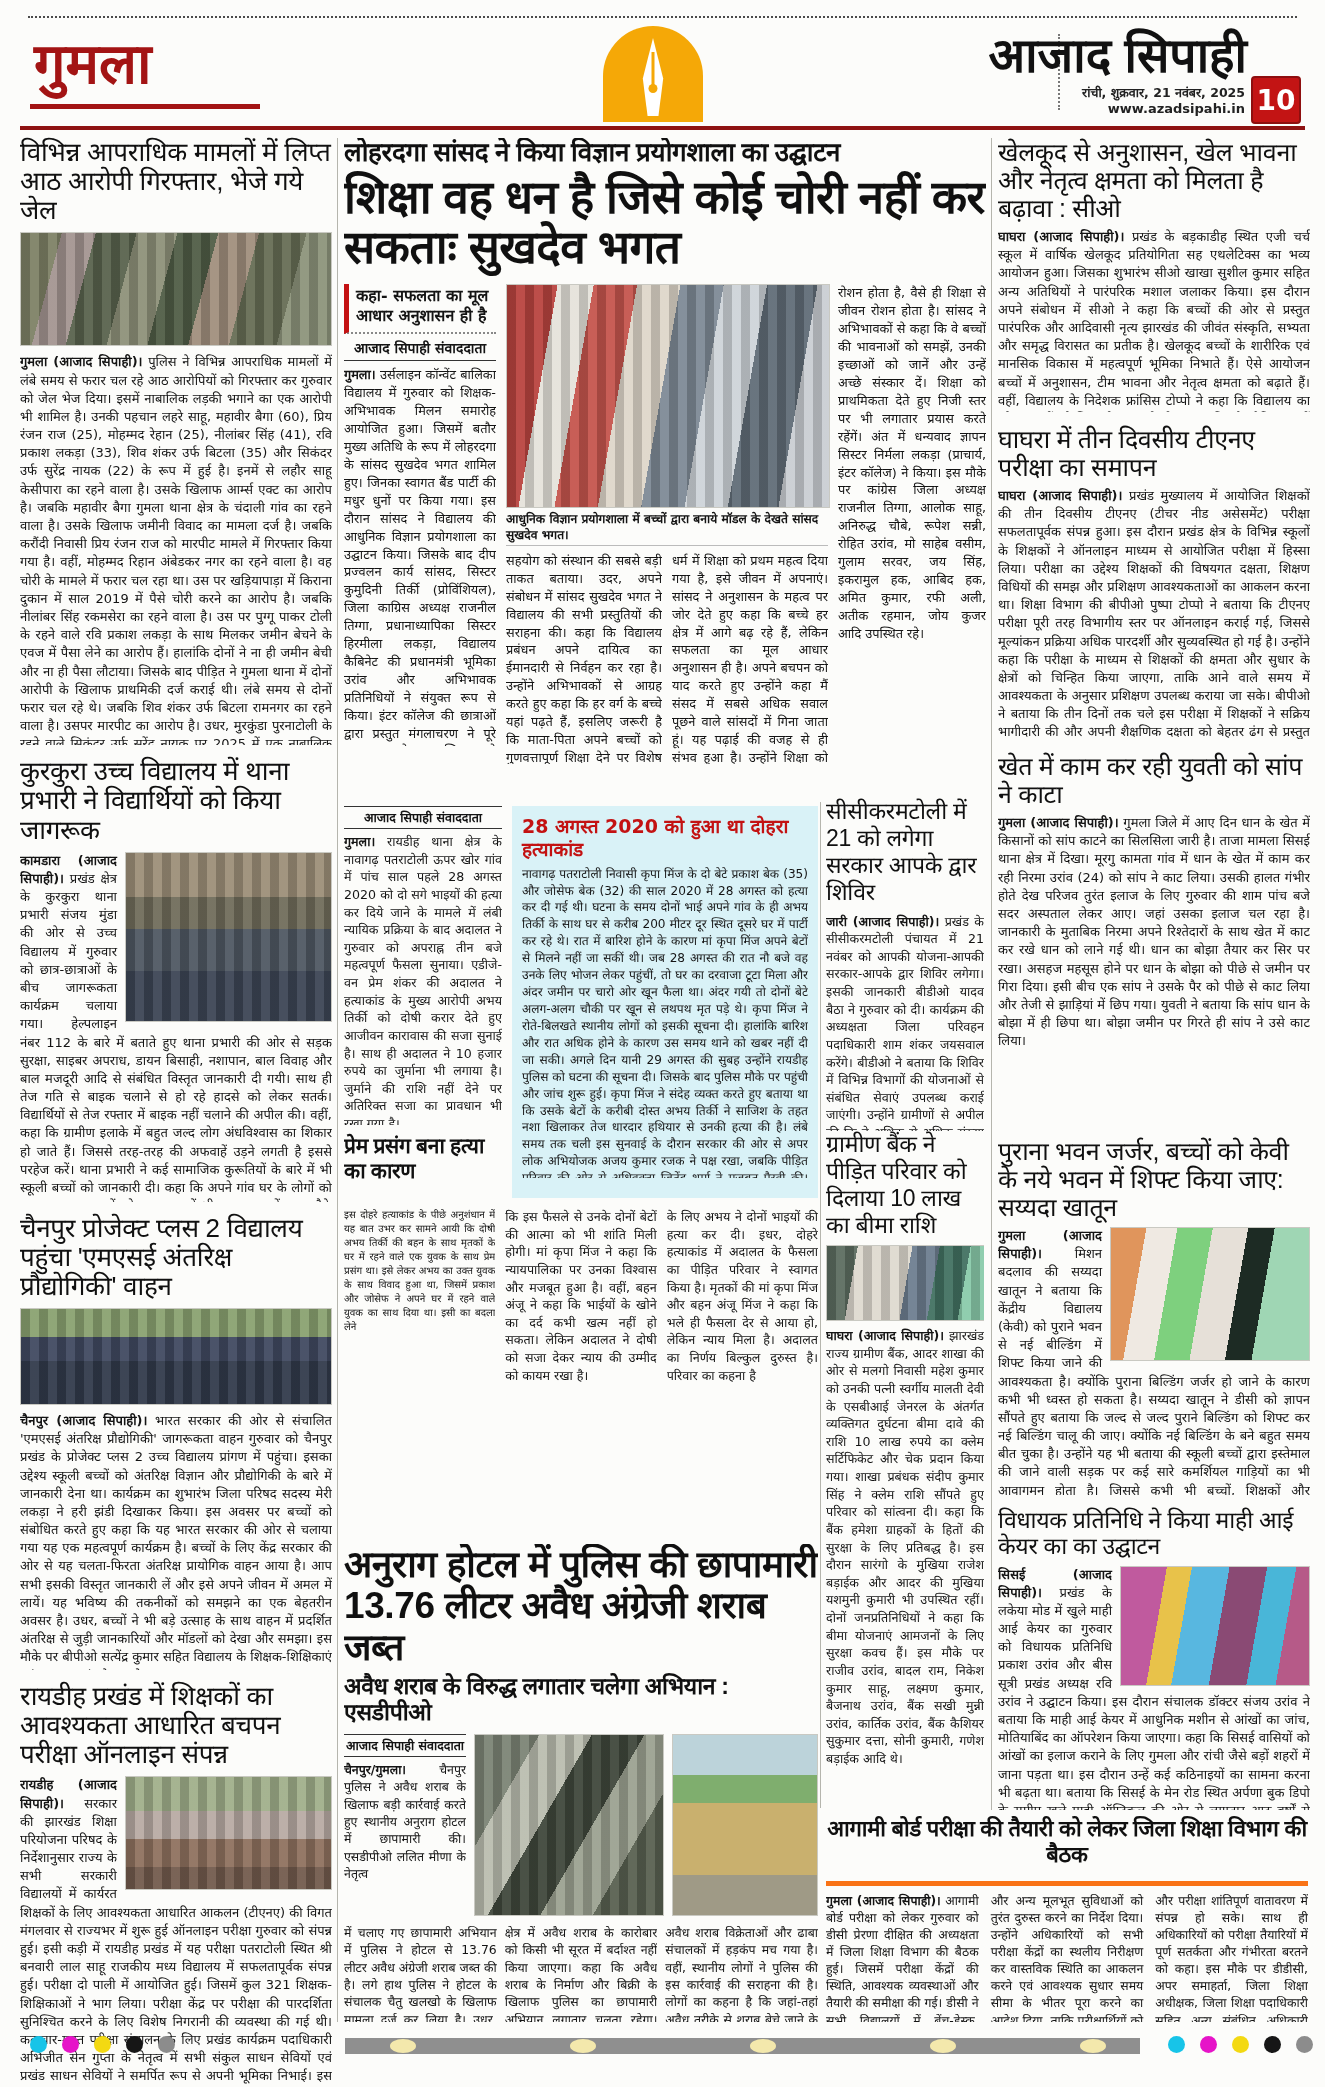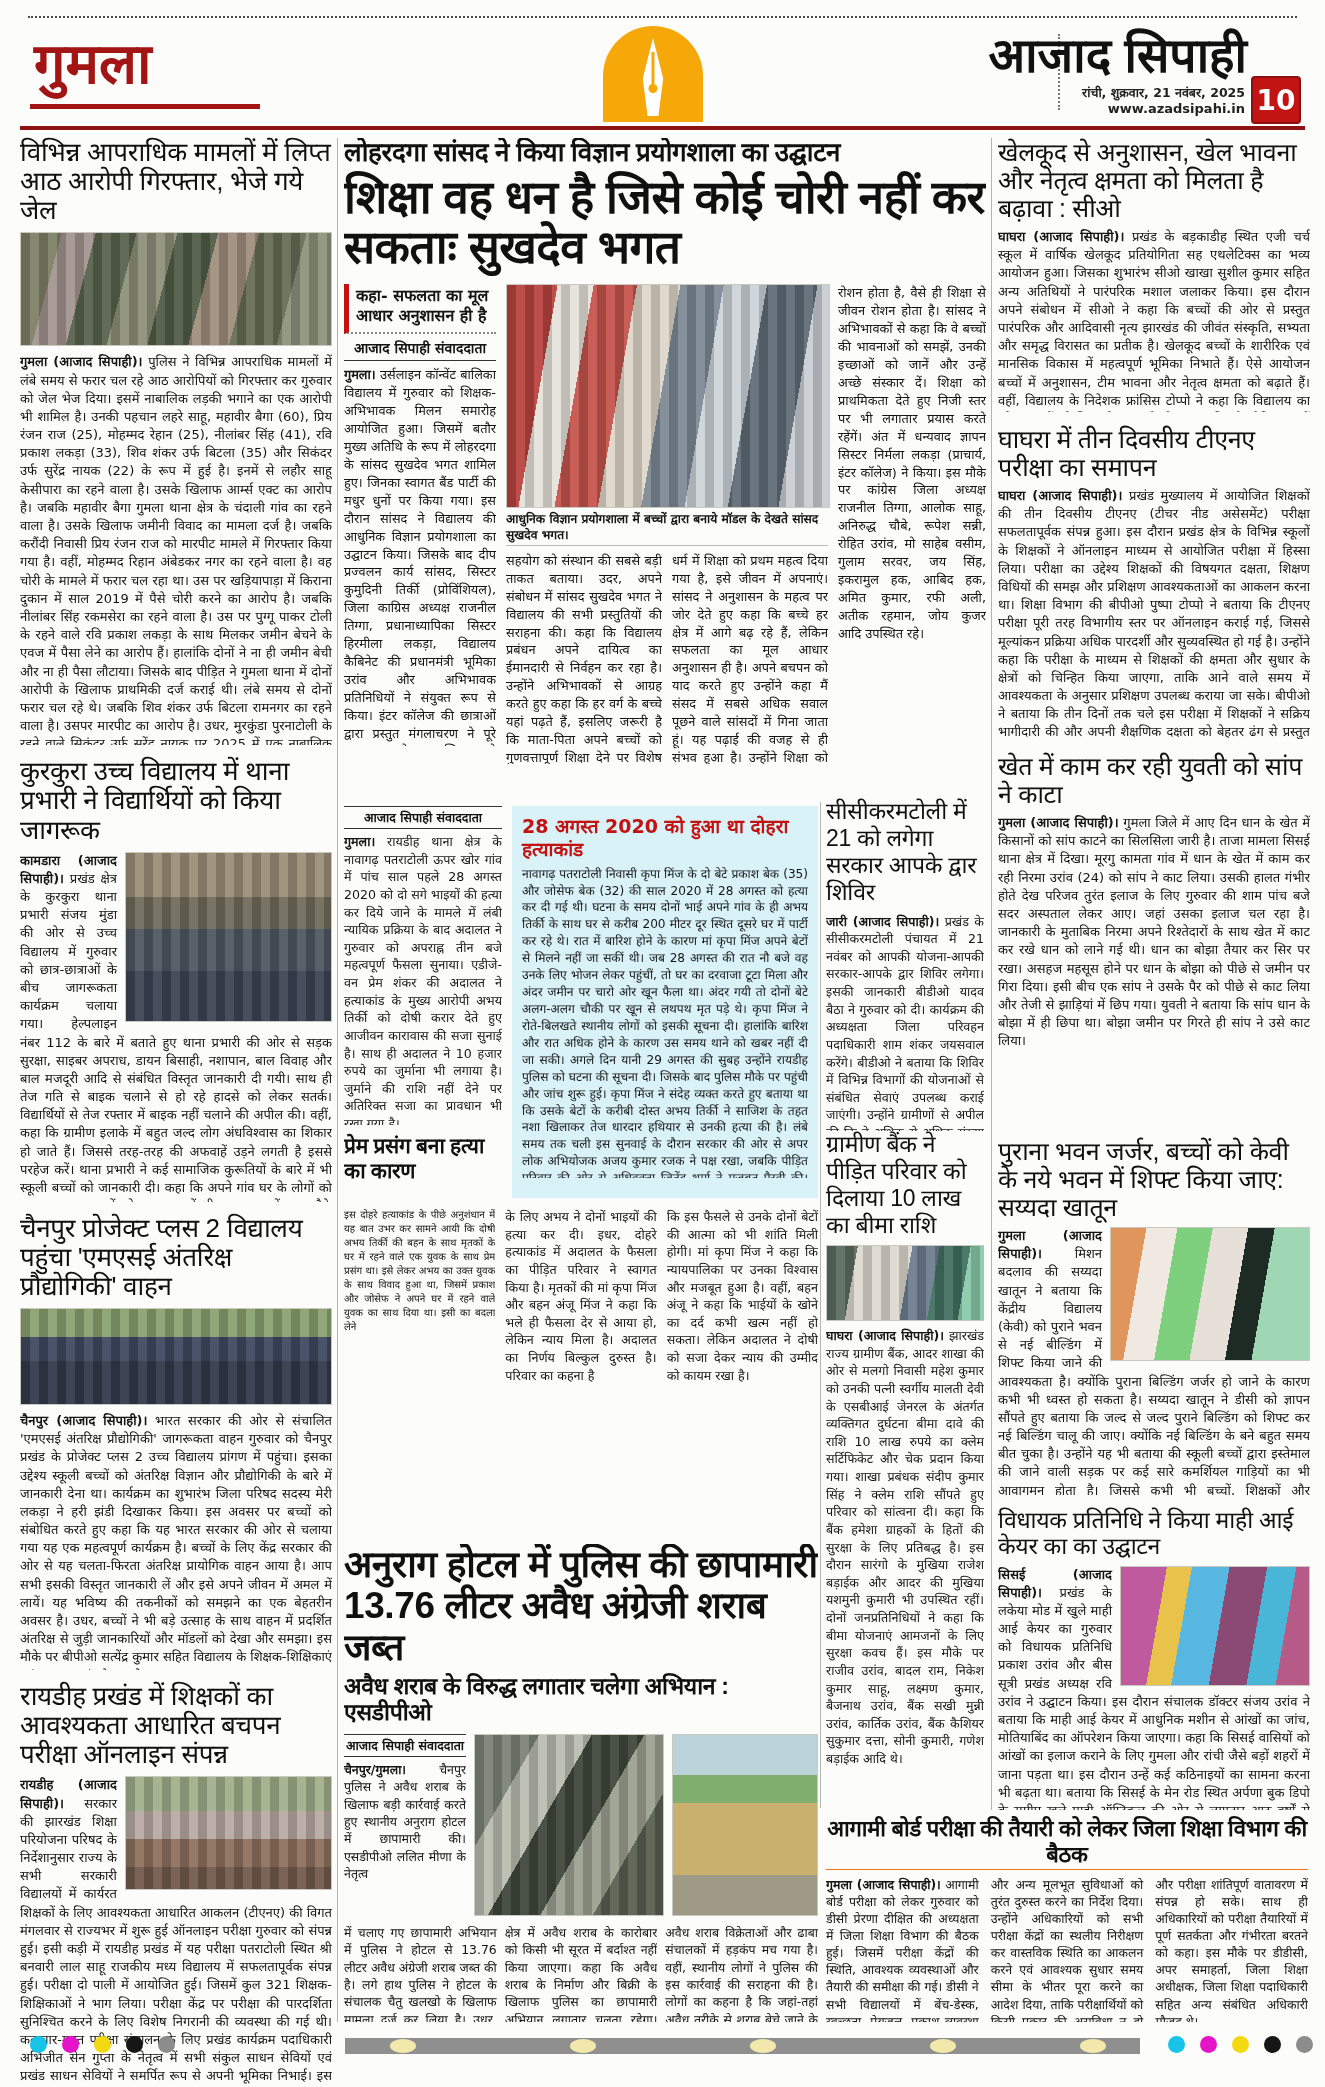--- a/index.html
+++ b/index.html
@@ -57,21 +57,21 @@
   .liquor{position:absolute;left:344px;top:1544px;width:474px;height:478px;overflow:hidden;}
   .liquor-head{font-size:37px;font-weight:800;line-height:1.12;letter-spacing:-.4px;}
   .liquor-sub{font-size:23px;font-weight:800;margin-top:6px;}
   .liquor-row{display:flex;gap:8px;margin-top:8px;height:182px;}
   .liquor-bottom{display:flex;gap:8px;margin-top:8px;height:132px;}
   .liquor-bottom>div{flex:1;}
   .byline2{font-size:12.5px;font-weight:700;text-align:center;border-top:1.5px solid #333;border-bottom:1.5px solid #333;
            padding:2px 0;margin-bottom:4px;}
   
   .board{position:absolute;left:826px;top:1816px;width:482px;height:206px;overflow:hidden;}
-  .board-head{font-size:22px;font-weight:800;text-align:center;line-height:1.2;border-bottom:1px solid #f97316;padding-bottom:0;}
+  .board-head{font-size:22px;font-weight:800;text-align:center;line-height:1.2;border-bottom:5px solid #f97316;padding-bottom:12px;}
   .board-body{margin-top:6px;column-count:3;column-gap:12px;height:158px;font-size:12.4px;line-height:1.38;text-align:justify;overflow:hidden;}
   
   .col-right{position:absolute;left:998px;top:138px;width:312px;height:1672px;overflow:hidden;}
   .col-right .article{margin-bottom:13px;}
   .h-right{font-size:25px;}
   
   .ph-arrest{background:linear-gradient(105deg,#7c7f63 0 12%,#a2938f 12% 22%,#56604a 22% 34%,#8c8f77 34% 46%,#4d5a43 46% 58%,#9f8d7b 58% 70%,#646b52 70% 84%,#8b9279 84%);}
   .ph-texture{position:absolute;inset:0;background:repeating-linear-gradient(90deg,rgba(20,20,20,.18) 0 9px,rgba(255,255,255,.07) 9px 18px);}
   .ph-main{background:linear-gradient(100deg,#b8413c 0 14%,#e5e2da 14% 24%,#c4524a 24% 36%,#ded6c9 36% 48%,#7c8894 48% 60%,#cdd3d8 60% 72%,#5e6a75 72% 86%,#c9cdd2 86%);}
   .ph-crowd{background:linear-gradient(180deg,#9b8d76 0 26%,#6e6a58 26% 45%,#4c5560 45% 70%,#394252 70%);}
@@ -191,22 +191,22 @@
         </div>
         <div class="subhead2 hd">प्रेम प्रसंग बना हत्या का कारण</div>
       </div>
       <div class="hl-box">
         <div class="hl-head">28 अगस्त 2020 को हुआ था दोहरा हत्याकांड</div>
         <div class="body-text" style="font-size:12.1px;height:312px;">नावागढ़ पतराटोली निवासी कृपा मिंज के दो बेटे प्रकाश बेक (35) और जोसेफ बेक (32) की साल 2020 में 28 अगस्त को हत्या कर दी गई थी। घटना के समय दोनों भाई अपने गांव के ही अभय तिर्की के साथ घर से करीब 200 मीटर दूर स्थित दूसरे घर में पार्टी कर रहे थे। रात में बारिश होने के कारण मां कृपा मिंज अपने बेटों से मिलने नहीं जा सकीं थी। जब 28 अगस्त की रात नौ बजे वह उनके लिए भोजन लेकर पहुंचीं, तो घर का दरवाजा टूटा मिला और अंदर जमीन पर चारो ओर खून फैला था। अंदर गयी तो दोनों बेटे अलग-अलग चौकी पर खून से लथपथ मृत पड़े थे। कृपा मिंज ने रोते-बिलखते स्थानीय लोगों को इसकी सूचना दी। हालांकि बारिश और रात अधिक होने के कारण उस समय थाने को खबर नहीं दी जा सकी। अगले दिन यानी 29 अगस्त की सुबह उन्होंने रायडीह पुलिस को घटना की सूचना दी। जिसके बाद पुलिस मौके पर पहुंची और जांच शुरू हुई। कृपा मिंज ने संदेह व्यक्त करते हुए बताया था कि उसके बेटों के करीबी दोस्त अभय तिर्की ने साजिश के तहत नशा खिलाकर तेज धारदार हथियार से उनकी हत्या की है। लंबे समय तक चली इस सुनवाई के दौरान सरकार की ओर से अपर लोक अभियोजक अजय कुमार रजक ने पक्ष रखा, जबकि पीड़ित परिवार की ओर से अधिवक्ता जितेंद्र शर्मा ने मजबूत पैरवी की। अदालत ने सभी प्रमाण, गवाहों के बयान, घटना के लगातार विवरण और परिस्थितिजन्य तथ्यों को देखते हुए अभय तिर्की को दोषी करार देते हुए सजा सुनायी।</div>
       </div>
     </div>
     <div class="murder-bottom">
       <div class="body-text" style="font-size:10px;">इस दोहरे हत्याकांड के पीछे अनुशंधान में यह बात उभर कर सामने आयी कि दोषी अभय तिर्की की बहन के साथ मृतकों के घर में रहने वाले एक युवक के साथ प्रेम प्रसंग था। इसे लेकर अभय का उक्त युवक के साथ विवाद हुआ था, जिसमें प्रकाश और जोसेफ ने अपने घर में रहने वाले युवक का साथ दिया था। इसी का बदला लेने</div>
+      <div class="body-text" style="font-size:12.6px;">कि इस फैसले से उनके दोनों बेटों की आत्मा को भी शांति मिली होगी। मां कृपा मिंज ने कहा कि न्यायपालिका पर उनका विश्वास और मजबूत हुआ है। वहीं, बहन अंजू ने कहा कि भाईयों के खोने का दर्द कभी खत्म नहीं हो सकता। लेकिन अदालत ने दोषी को सजा देकर न्याय की उम्मीद को कायम रखा है।</div>
       <div class="body-text" style="font-size:12.6px;">के लिए अभय ने दोनों भाइयों की हत्या कर दी। इधर, दोहरे हत्याकांड में अदालत के फैसला का पीड़ित परिवार ने स्वागत किया है। मृतकों की मां कृपा मिंज और बहन अंजू मिंज ने कहा कि भले ही फैसला देर से आया हो, लेकिन न्याय मिला है। अदालत का निर्णय बिल्कुल दुरुस्त है। परिवार का कहना है</div>
-      <div class="body-text" style="font-size:12.6px;">कि इस फैसले से उनके दोनों बेटों की आत्मा को भी शांति मिली होगी। मां कृपा मिंज ने कहा कि न्यायपालिका पर उनका विश्वास और मजबूत हुआ है। वहीं, बहन अंजू ने कहा कि भाईयों के खोने का दर्द कभी खत्म नहीं हो सकता। लेकिन अदालत ने दोषी को सजा देकर न्याय की उम्मीद को कायम रखा है।</div>
     </div>
   </div>
 
   <div class="midcol">
     <div>
       <div class="hd h-mid">सीसीकरमटोली में 21 को लगेगा सरकार आपके द्वार शिविर</div>
       <div class="body-text" style="font-size:12.6px;height:218px;margin-top:6px;">
         <b class="dl">जारी (आजाद सिपाही)।</b>
         <span>प्रखंड के सीसीकरमटोली पंचायत में 21 नवंबर को आपकी योजना-आपकी सरकार-आपके द्वार शिविर लगेगा। इसकी जानकारी बीडीओ यादव बैठा ने गुरुवार को दी। कार्यक्रम की अध्यक्षता जिला परिवहन पदाधिकारी शाम शंकर जयसवाल करेंगे। बीडीओ ने बताया कि शिविर में विभिन्न विभागों की योजनाओं से संबंधित सेवाएं उपलब्ध कराई जाएंगी। उन्होंने ग्रामीणों से अपील की कि वे अधिक से अधिक संख्या में शामिल होकर सरकारी योजनाओं का लाभ उठाएं।</span>
       </div>

